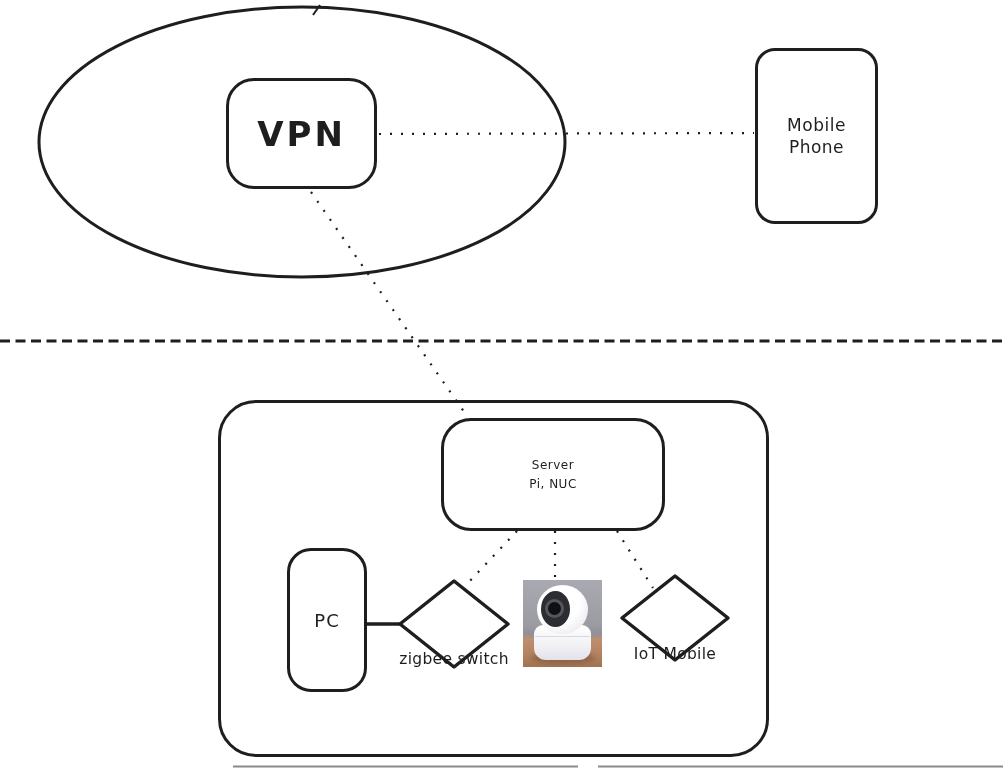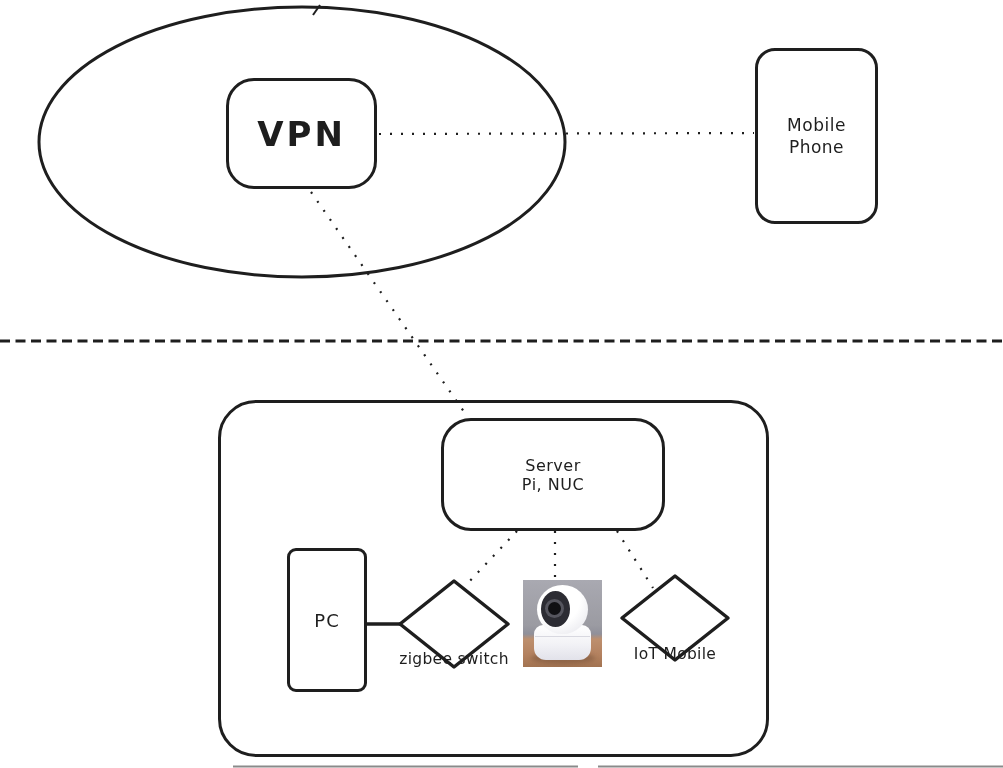--- a/index.html
+++ b/index.html
@@ -10,23 +10,23 @@
         display:flex;flex-direction:column;align-items:center;justify-content:center;
         text-align:center;letter-spacing:0.5px;}
   .node span{display:block;}
   .vpn{left:226px;top:78px;width:151px;height:111px;border-radius:28px;border-width:3.5px;
        font-size:34px;font-weight:bold;letter-spacing:3px;}
   .phone{left:755px;top:48px;width:123px;height:176px;border-radius:20px;border-width:3.5px;
          font-size:17px;line-height:22px;}
   .homelab-box{left:218px;top:400px;width:551px;height:357px;border-radius:38px;
                border-width:3.5px;background:transparent;}
   .server{left:441px;top:418px;width:224px;height:113px;border-radius:30px;
-          font-size:16px;line-height:19px;}
+          font-size:12px;line-height:19px;}
   .server .nowrap{white-space:nowrap;}
-  .pc{left:287px;top:548px;width:80px;height:144px;border-radius:9px;
+  .pc{left:287px;top:548px;width:80px;height:144px;border-radius:24px;
       font-size:18px;letter-spacing:1px;}
   .homelab-title{position:absolute;left:240px;top:424px;font-size:38px;font-weight:bold;
                  letter-spacing:1px;}
   .diamond-label{position:absolute;width:110px;text-align:center;font-size:15.5px;
                  line-height:21px;letter-spacing:0.3px;margin-top:48px;}
   .zigbee-label{left:399px;top:601px;}
   .iot-label{left:620px;top:596px;}
   
   .photo{position:absolute;left:523px;top:580px;width:79px;height:87px;overflow:hidden;
          background:linear-gradient(180deg,#a9a9b1 0%,#9b9ba2 52%,#90909a 62%,

